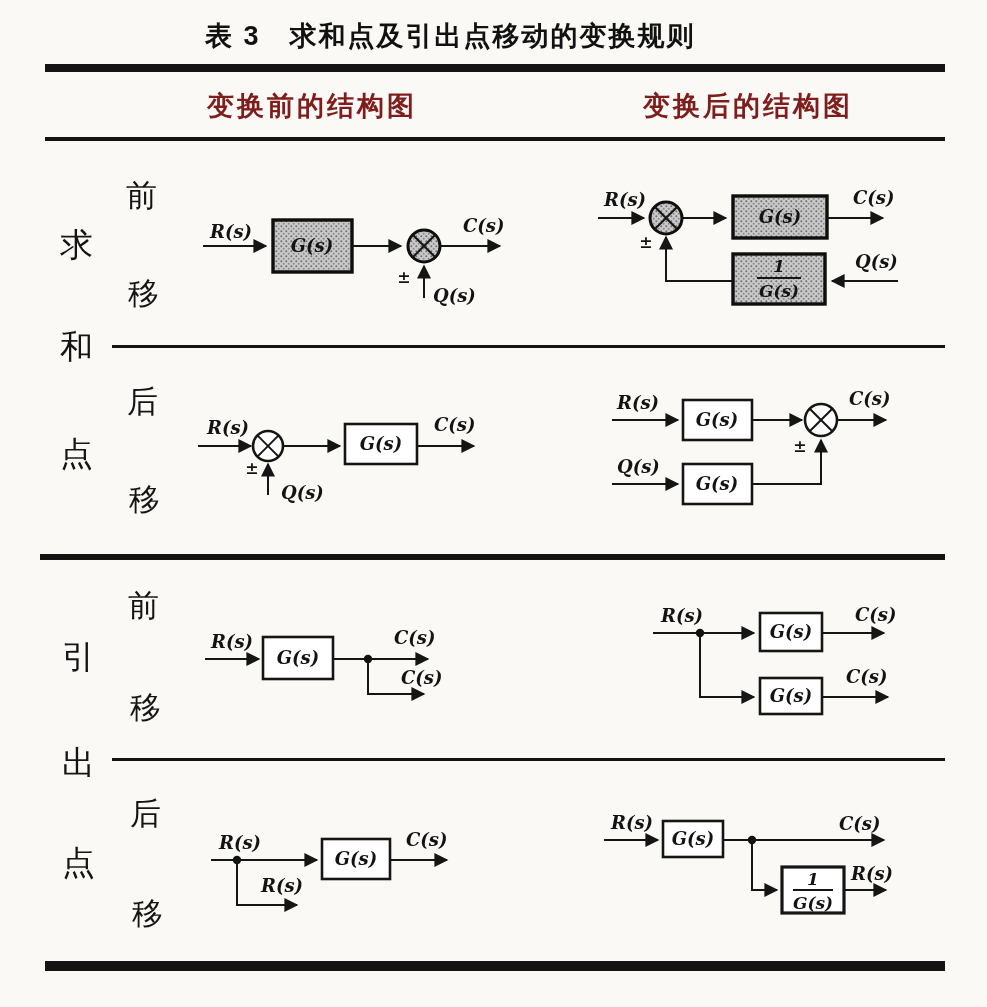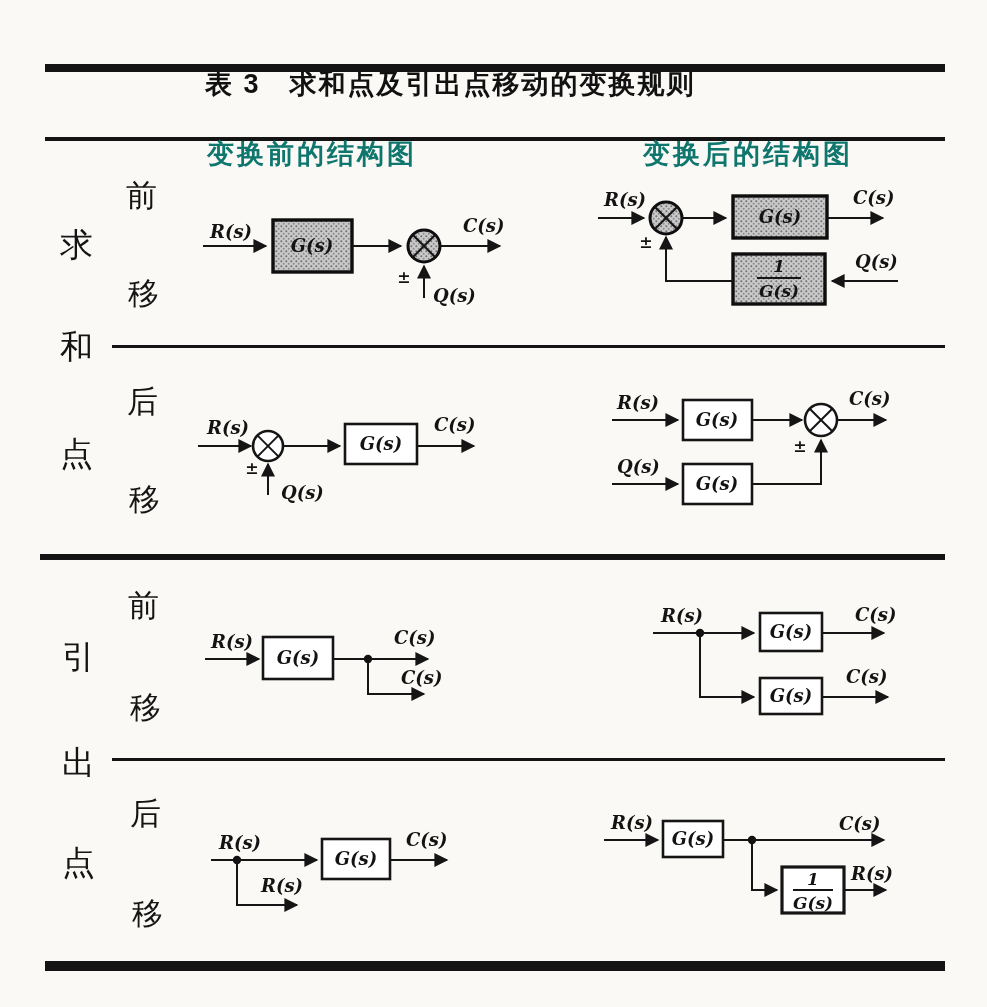--- a/index.html
+++ b/index.html
@@ -1,20 +1,20 @@
 <!DOCTYPE html>
 <html><head>
 <meta charset="utf-8">
 <style>
   html,body{margin:0;padding:0;}
   body{background:#e8e6e2;font-family:"Liberation Sans",sans-serif;}
   .page{position:relative;width:987px;height:1007px;background:#faf9f6;overflow:hidden;color:#151515;}
-  .abs{position:absolute;margin-top:48px;}
+  .abs{position:absolute;}
   .title{font-size:27px;font-weight:bold;letter-spacing:2px;white-space:nowrap;color:#111;}
-  .colhead{font-size:27px;font-weight:bold;letter-spacing:3px;white-space:nowrap;color:#0f766e;}
+  .colhead{font-size:27px;font-weight:bold;letter-spacing:3px;white-space:nowrap;color:#7f1d1d;}
   .rule{position:absolute;background:#141414;}
   .gchar{position:absolute;font-size:33px;line-height:1;color:#141414;}
   .mchar{position:absolute;font-size:31px;line-height:1;color:#141414;}
   svg.diagram-layer{position:absolute;left:0;top:0;}
   .wire{stroke:#151515;stroke-width:2;fill:none;}
   .box{fill:#ffffff;stroke:#151515;stroke-width:2.6;}
   .box-shaded{fill:url(#stipple);stroke:#0e0e0e;stroke-width:3.4;}
   .sum{fill:#ffffff;stroke:#151515;stroke-width:2.6;}
   .sum-shaded{fill:url(#stipple);stroke:#0e0e0e;stroke-width:3;}
   .xline{stroke:#151515;stroke-width:2;}

